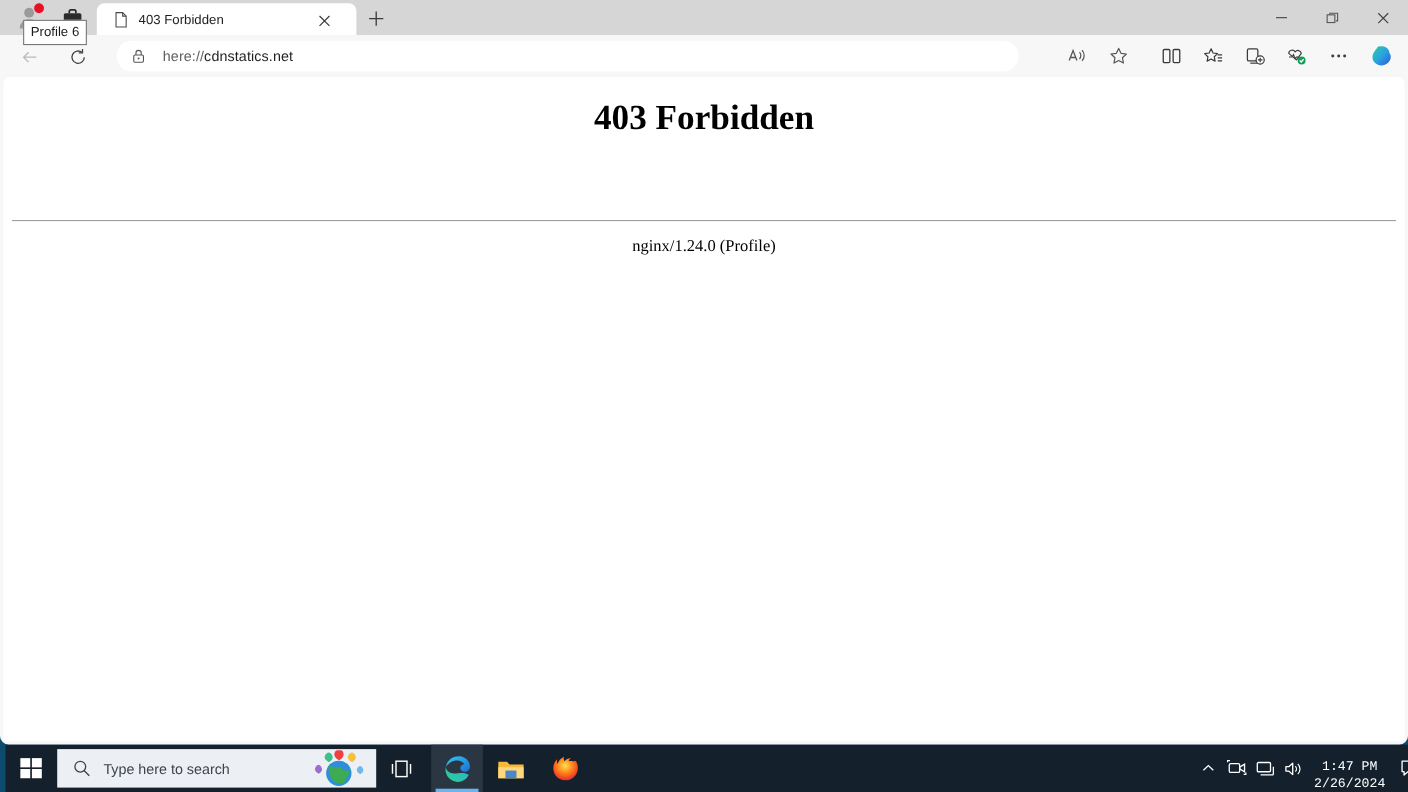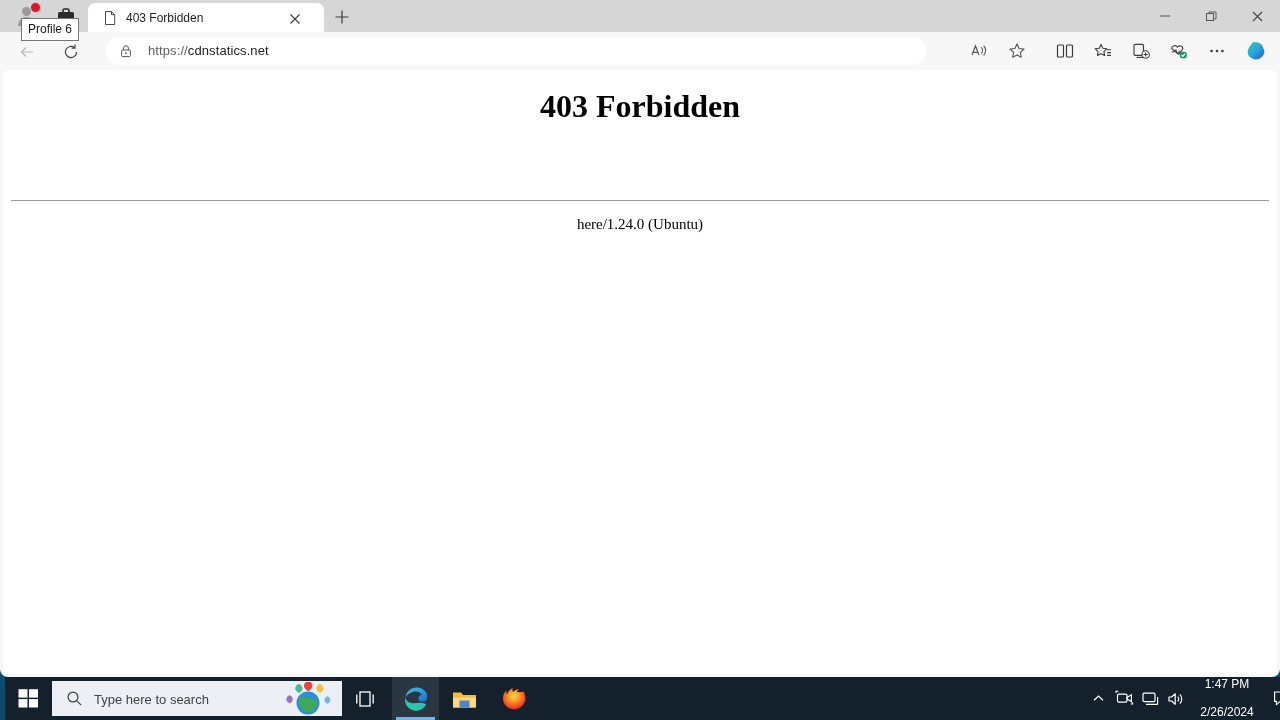--- a/index.html
+++ b/index.html
@@ -159,22 +159,22 @@
   }
   .tb-app.active { background: #2a3742; }
   .tb-app.active::after {
     content: ""; position: absolute; left: 4px; bottom: 0; width: 39px; height: 3px;
     background: #6cb4ee;
   }
   .tray { position: absolute; right: 0; top: 0; height: 43px; display: flex; align-items: center; }
   .tray-ic { width: 26px; height: 43px; display: flex; align-items: center; justify-content: center; }
   .clock {
     width: 76px; height: 43px; display: flex; flex-direction: column;
-    align-items: center; justify-content: space-between; color: #ffffff;
-    font-size: 12px; line-height: 15px;
+    align-items: center; justify-content: flex-end; color: #ffffff;
+    font-size: 12px; line-height: 15px; font-family: Liberation Mono, monospace;
   }
   .actioncenter { width: 34px; height: 43px; display: flex; align-items: center; justify-content: center; }
 </style>
 </head>
 <body>
 
 <div class="screen">
 
   <div class="browser">
 
@@ -250,21 +250,21 @@
     </div>
 
     <div class="omnibox">
       <div class="lock-ic">
         <svg width="16" height="16" viewBox="0 0 16 16">
           <rect x="3.6" y="7" width="8.8" height="6.6" rx="1.1" fill="none" stroke="#555" stroke-width="1"></rect>
           <path d="M5.6 7 V5.2 A2.4 2.4 0 0 1 10.4 5.2 V7" fill="none" stroke="#555" stroke-width="1"></path>
           <circle cx="8" cy="10.2" r=".9" fill="#555"></circle>
         </svg>
       </div>
-      <div class="url-text"><span>https://</span><span class="host">cdnstatics.net</span></div>
+      <div class="url-text"><span>here://</span><span class="host">cdnstatics.net</span></div>
     </div>
 
     <div class="right-icons">
       <div class="ri">
         <svg width="20" height="20" viewBox="0 0 20 20">
           <path d="M3 14 L6.5 5 L10 14 M4.3 11.3 H8.8" fill="none" stroke="#555" stroke-width="1.2"></path>
           <path d="M12.3 6.4 A4.4 4.4 0 0 1 12.3 12.6" fill="none" stroke="#555" stroke-width="1.1"></path>
           <path d="M14.6 4.6 A7 7 0 0 1 14.6 14.4" fill="none" stroke="#555" stroke-width="1.1"></path>
         </svg>
       </div>
@@ -318,21 +318,21 @@
             </linearGradient>
           </defs>
           <path d="M10.5 5.6 C15.6 4.2 19.6 6.3 20.8 9.4 C21.9 12.3 20 14.6 17.2 14.3 C15.2 14.1 14.6 12.6 15.6 11.2 C16.7 9.6 19.4 9.3 21.2 11.3 C23.3 13.7 22.6 18.3 18.6 21 C14.9 23.5 10 22.6 7.4 19.6 C5 16.8 5.3 12.6 7.6 9.6 C8.4 8.5 9.4 7.6 10.5 5.6 Z" fill="url(#cpg)"></path>
         </svg>
       </div>
     </div>
 
     <div class="viewport">
       <h1 class="err-title">403 Forbidden</h1>
       <div class="hr"></div>
-      <div class="srv">here/1.24.0 (Ubuntu)</div>
+      <div class="srv">nginx/1.24.0 (Profile)</div>
     </div>
 
 
     <div class="tooltip">Profile 6</div>
   </div>
 
   <div class="taskbar">
 
     <div class="start-btn">
       <svg width="21" height="21" viewBox="0 0 21 21">

